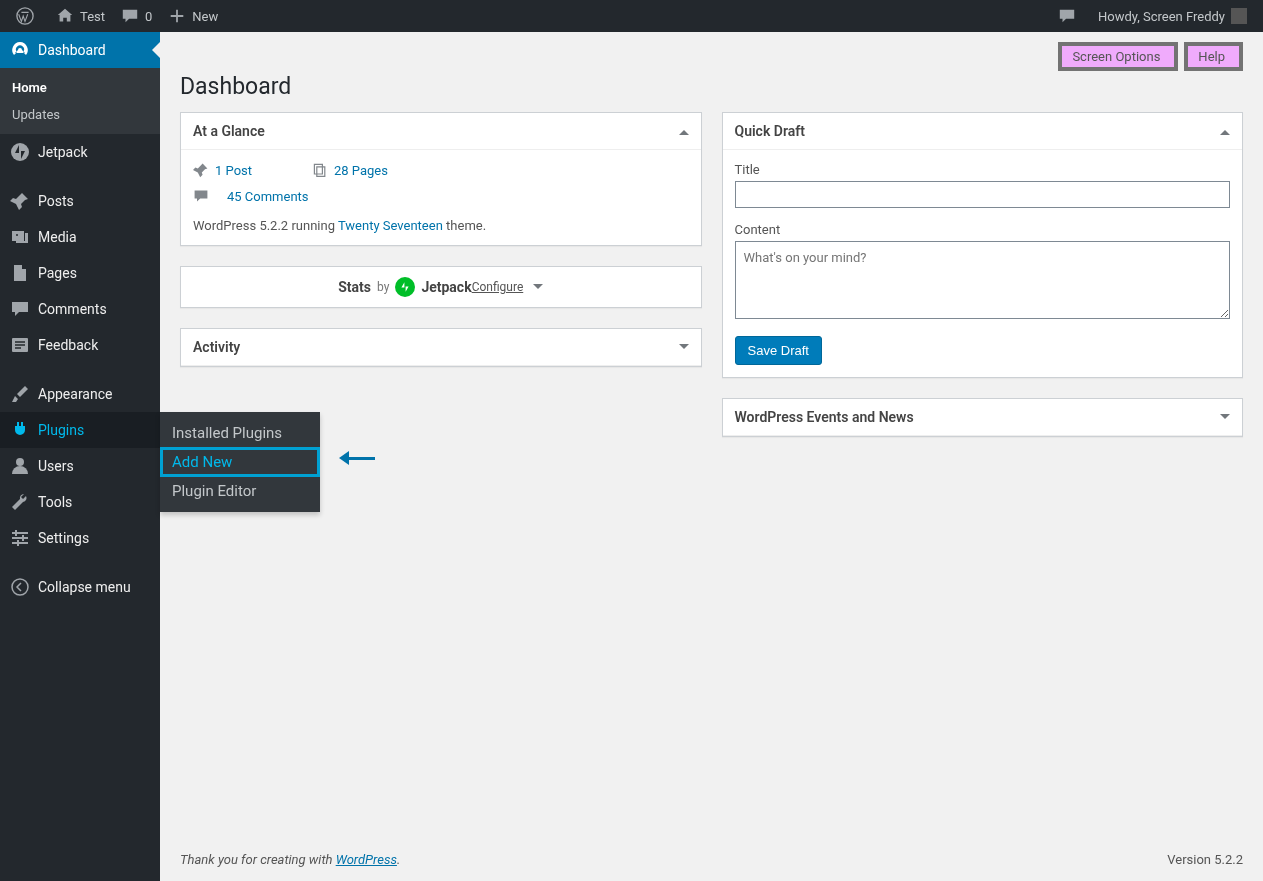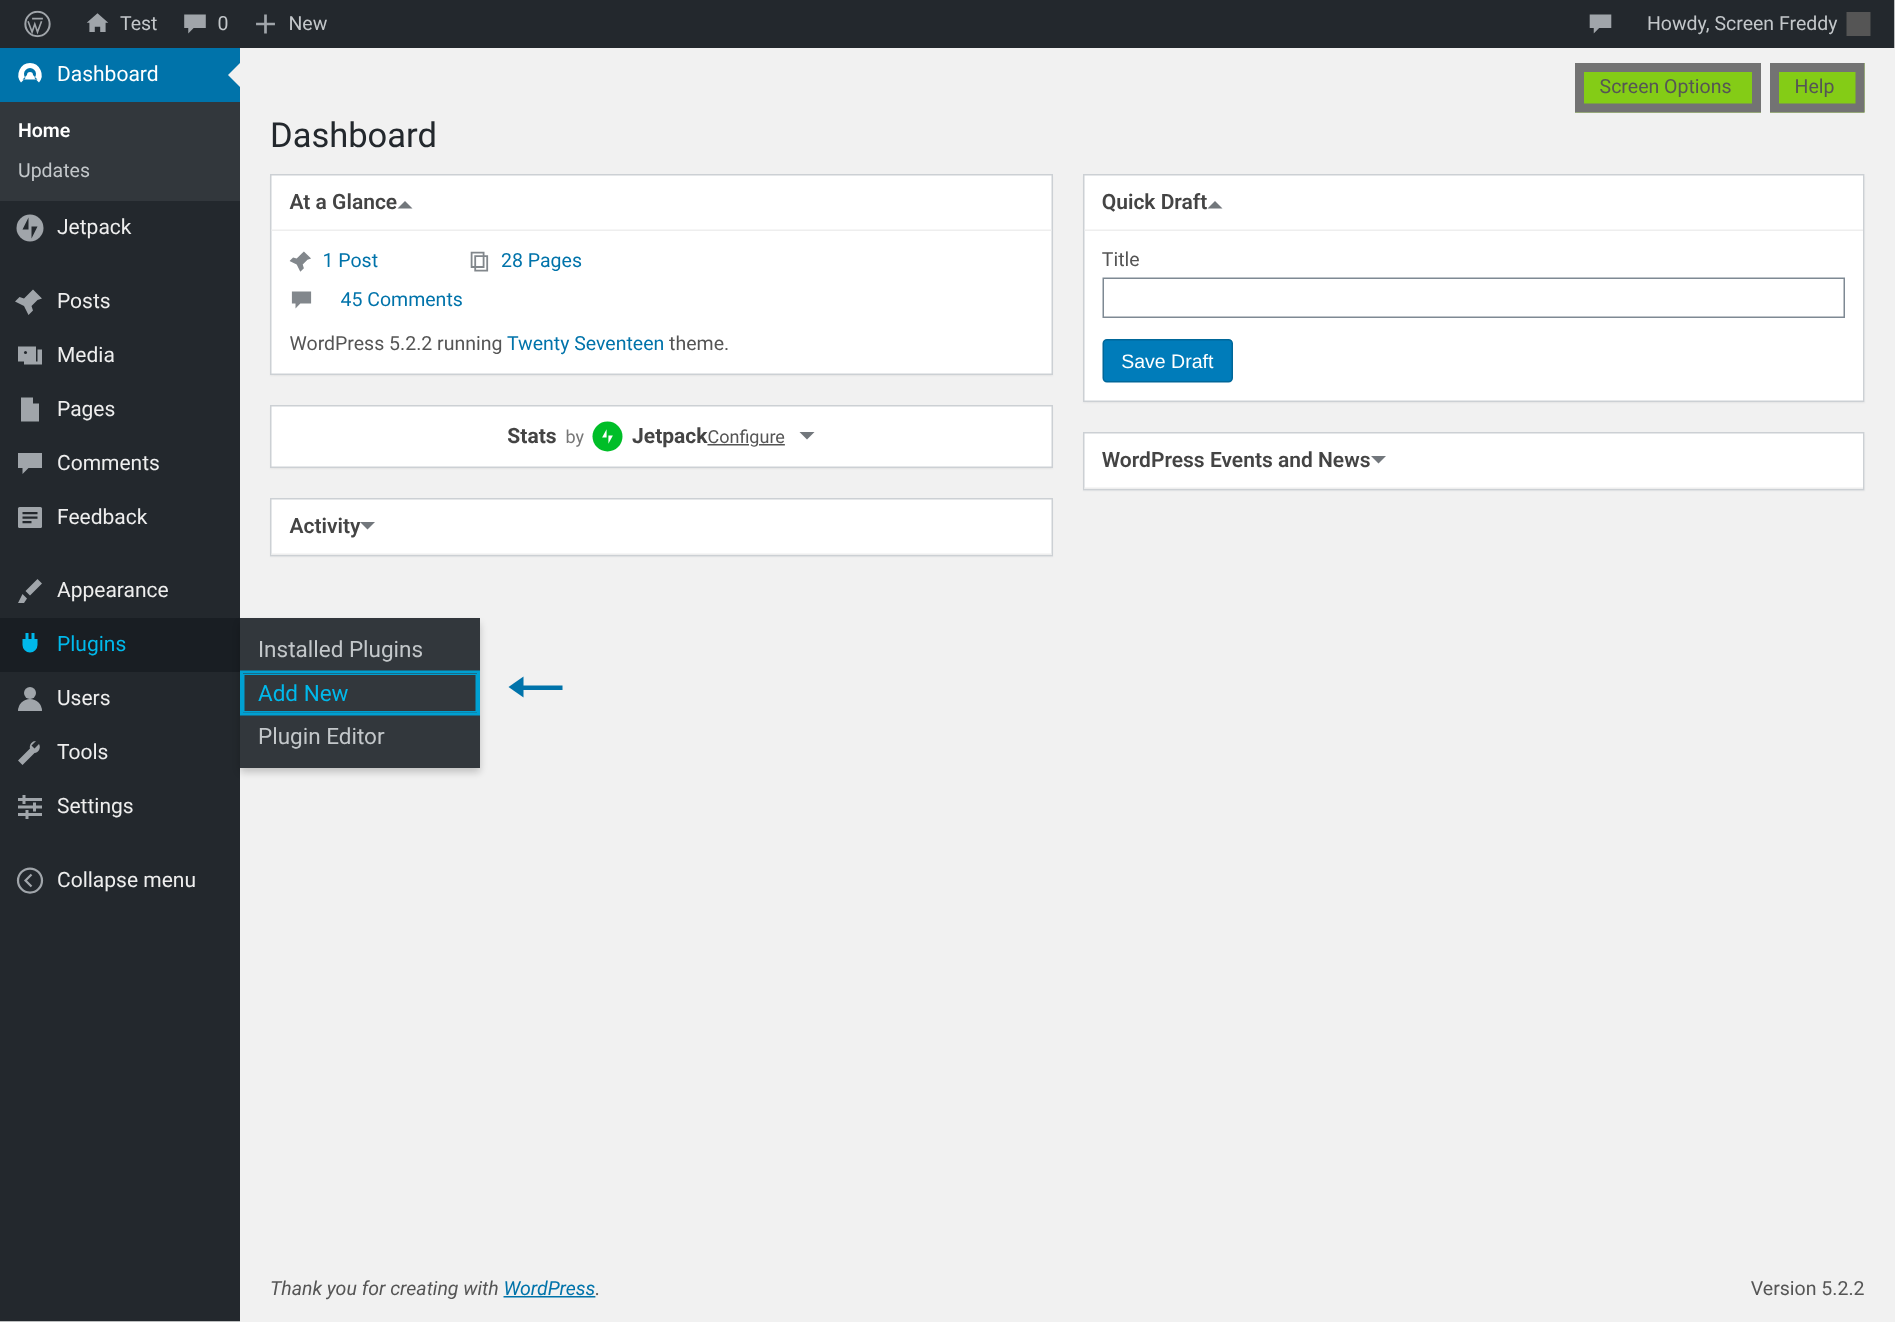--- a/index.html
+++ b/index.html
@@ -37,28 +37,28 @@
 .flyout .fly-item.highlight { color:#00b9eb; background:transparent; border:2px solid #00a0d2; padding:4px 10px;}
 
 
 .arrow-anno { position: absolute; display:flex; align-items:center; }
 .arrow-anno .shaft { width: 28px; height: 3px; background: #0073aa; }
 .arrow-anno .head { width: 0; height: 0; border: 7px solid transparent; border-right-color: #0073aa; border-right-width:10px; margin-right:-2px;}
 
 
 .content { position: absolute; left: 160px; right: 0; top: 32px; bottom: 0; padding: 0; overflow: auto; }
 .topbtns { display:flex; justify-content:flex-end; gap:6px; padding:10px 20px 0 20px;}
-.topbtn { background:#84cc16; border:6px solid #737373; padding:3px 10px; font-size:13px; cursor:pointer; display:flex; align-items:center; gap:4px; color:#555;}
+.topbtn { background:#f0abfc; border:4px solid #737373; padding:3px 10px; font-size:13px; cursor:pointer; display:flex; align-items:center; gap:4px; color:#555;}
 .page-title { font-size: 23px; font-weight: 400; padding: 2px 20px 12px 20px; color:#23282d;}
 
 .cols { display:flex; gap:20px; padding: 0 20px; align-items:flex-start;}
 .col { flex:1; display:flex; flex-direction:column; gap:20px; }
 
 .postbox { background:#fff; border:1px solid #ccd0d4; box-shadow:0 1px 1px rgba(0,0,0,.04);}
-.postbox .hndle { padding:10px 12px; border-bottom:1px solid #eee; font-size:14px; font-weight:600; display:flex; align-items:center; cursor:move;}
+.postbox .hndle { padding:10px 12px; border-bottom:1px solid #eee; font-size:14px; font-weight:600; display:flex; align-items:center; justify-content:space-between; cursor:move;}
 .postbox .toggle { width:0; height:0; border:5px solid transparent; border-bottom-color:#72777c; margin-bottom:3px; cursor:pointer;}
 .postbox .toggle.down { border-bottom-color:transparent; border-top-color:#72777c; margin-bottom:0; margin-top:3px;}
 .postbox .inside { padding:12px; font-size:13px;}
 .glance-items { display:flex; gap:60px; margin-bottom:10px;}
 .glance-items a { color:#0073aa; display:flex; align-items:center; gap:6px;}
 .glance-row2 { margin-top:6px; }
 .glance-row2 a { color:#0073aa; display:flex; align-items:center; gap:18px;}
 .inside .wp-ver { margin-top:14px; color:#555;}
 .inside .wp-ver a { color:#0073aa;}
 
@@ -313,20 +313,24 @@
       <div class="postbox">
         <div class="hndle">
           <span>Quick Draft</span>
           <span class="toggle"></span>
         </div>
         <div class="inside">
           <div class="qd-field">
             <label>Title</label>
             <input type="text" style="">
           </div>
+          <div class="qd-field">
+            <label>Content</label>
+            <textarea placeholder="What's on your mind?" style=""></textarea>
+          </div>
           <button class="btn-primary">Save Draft</button>
         </div>
       </div>
 
       <div class="postbox">
         <div class="hndle">
           <span>WordPress Events and News</span>
           <span class="toggle down"></span>
         </div>
       </div>

